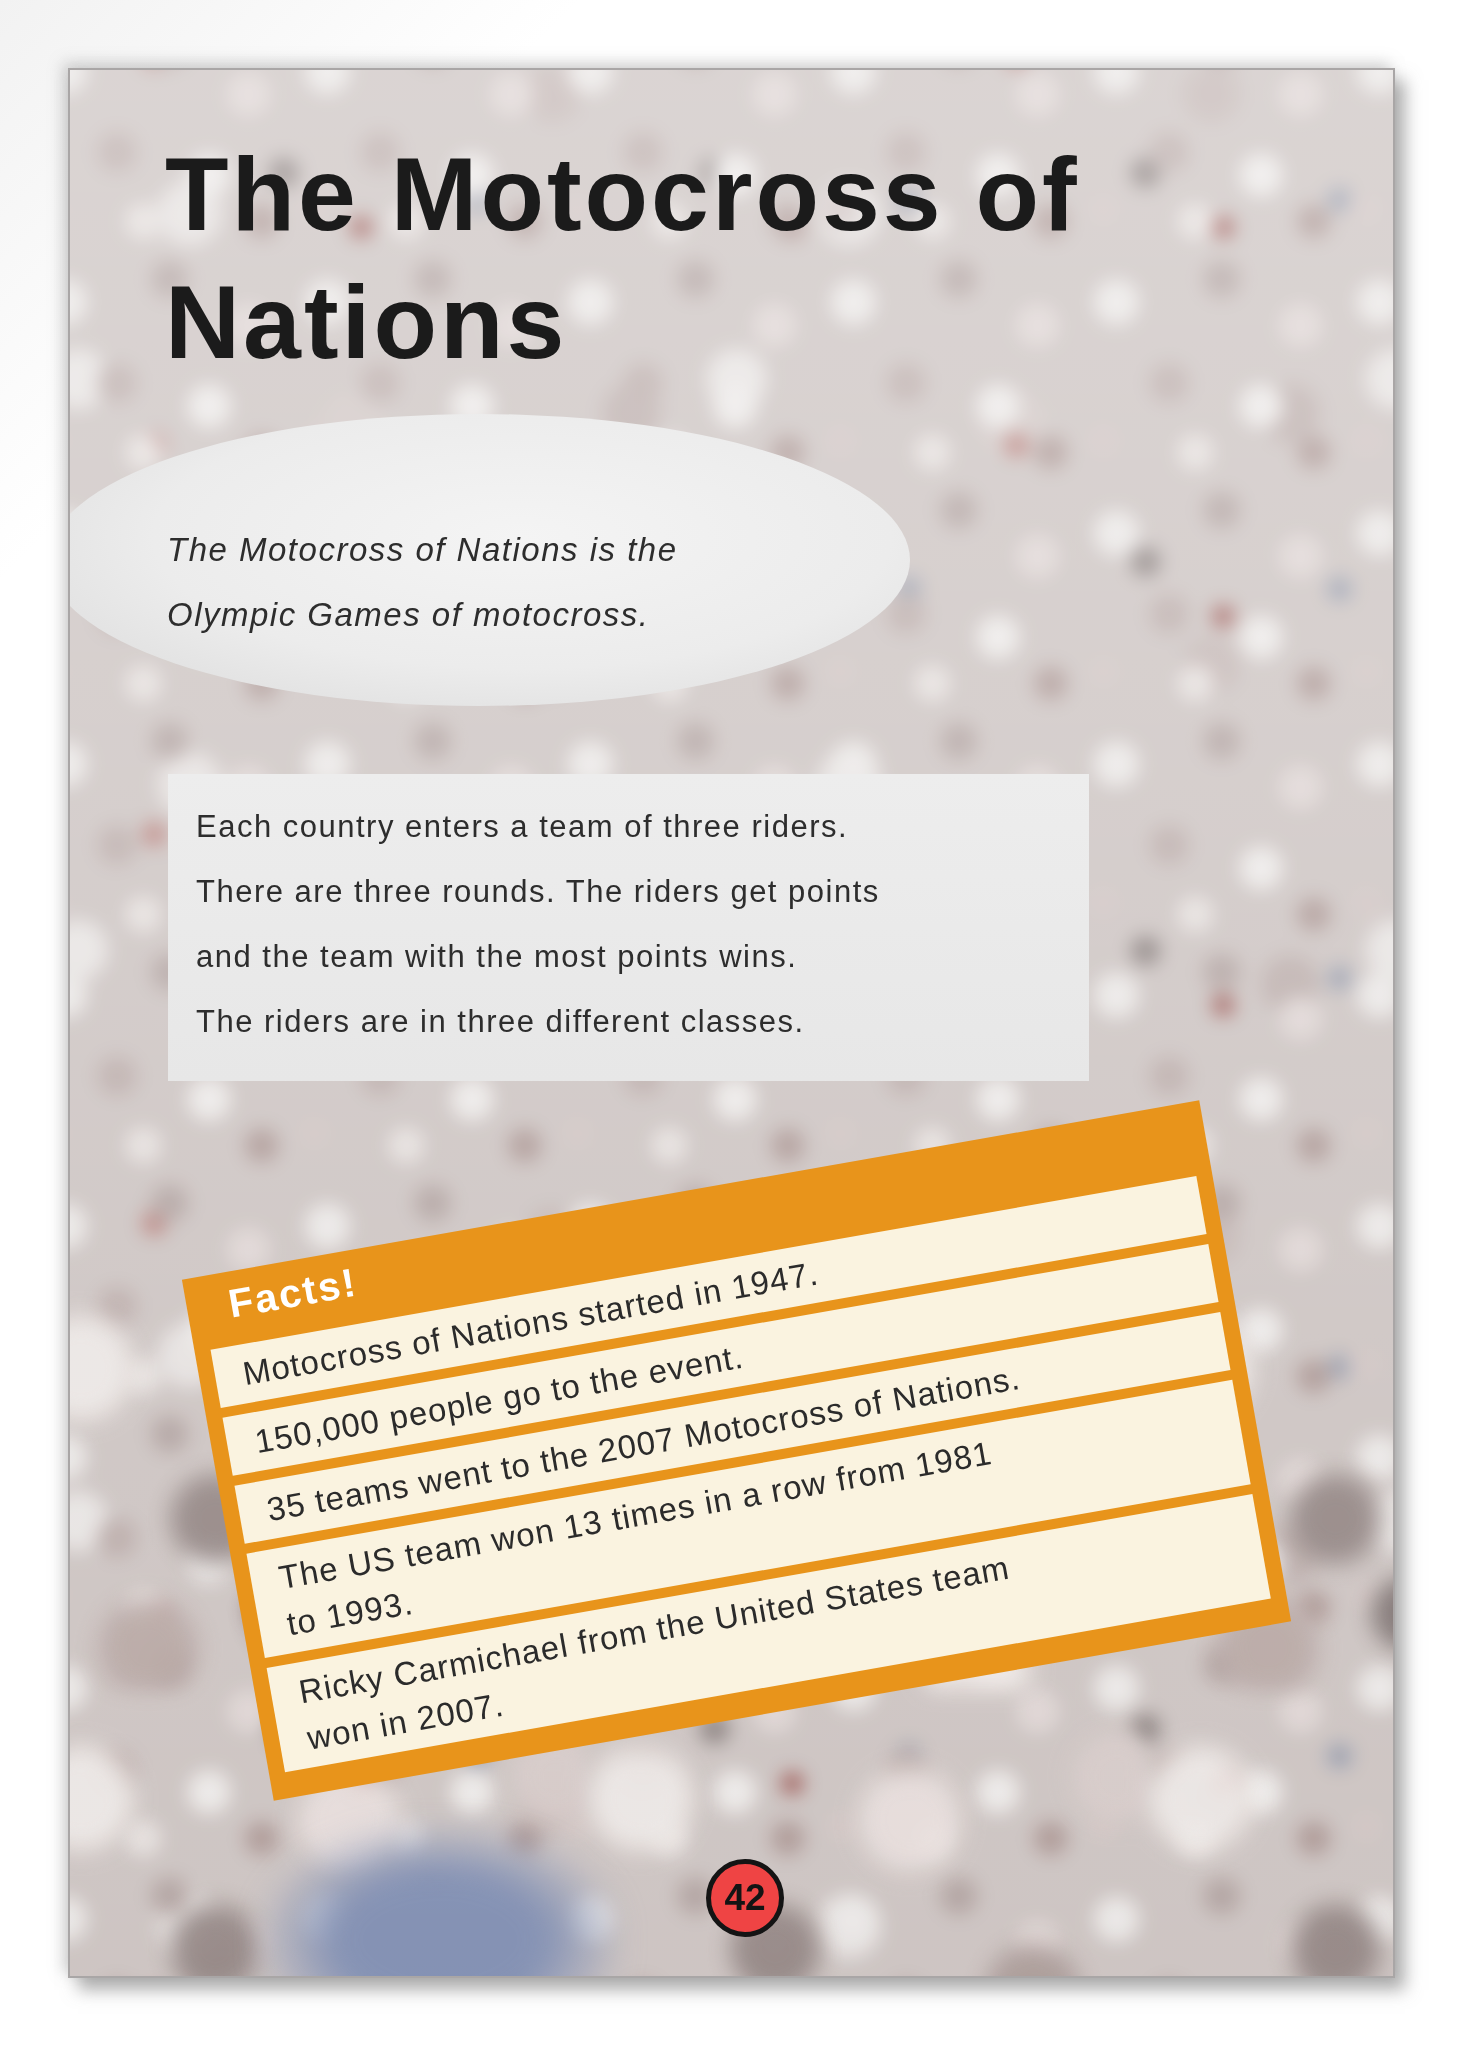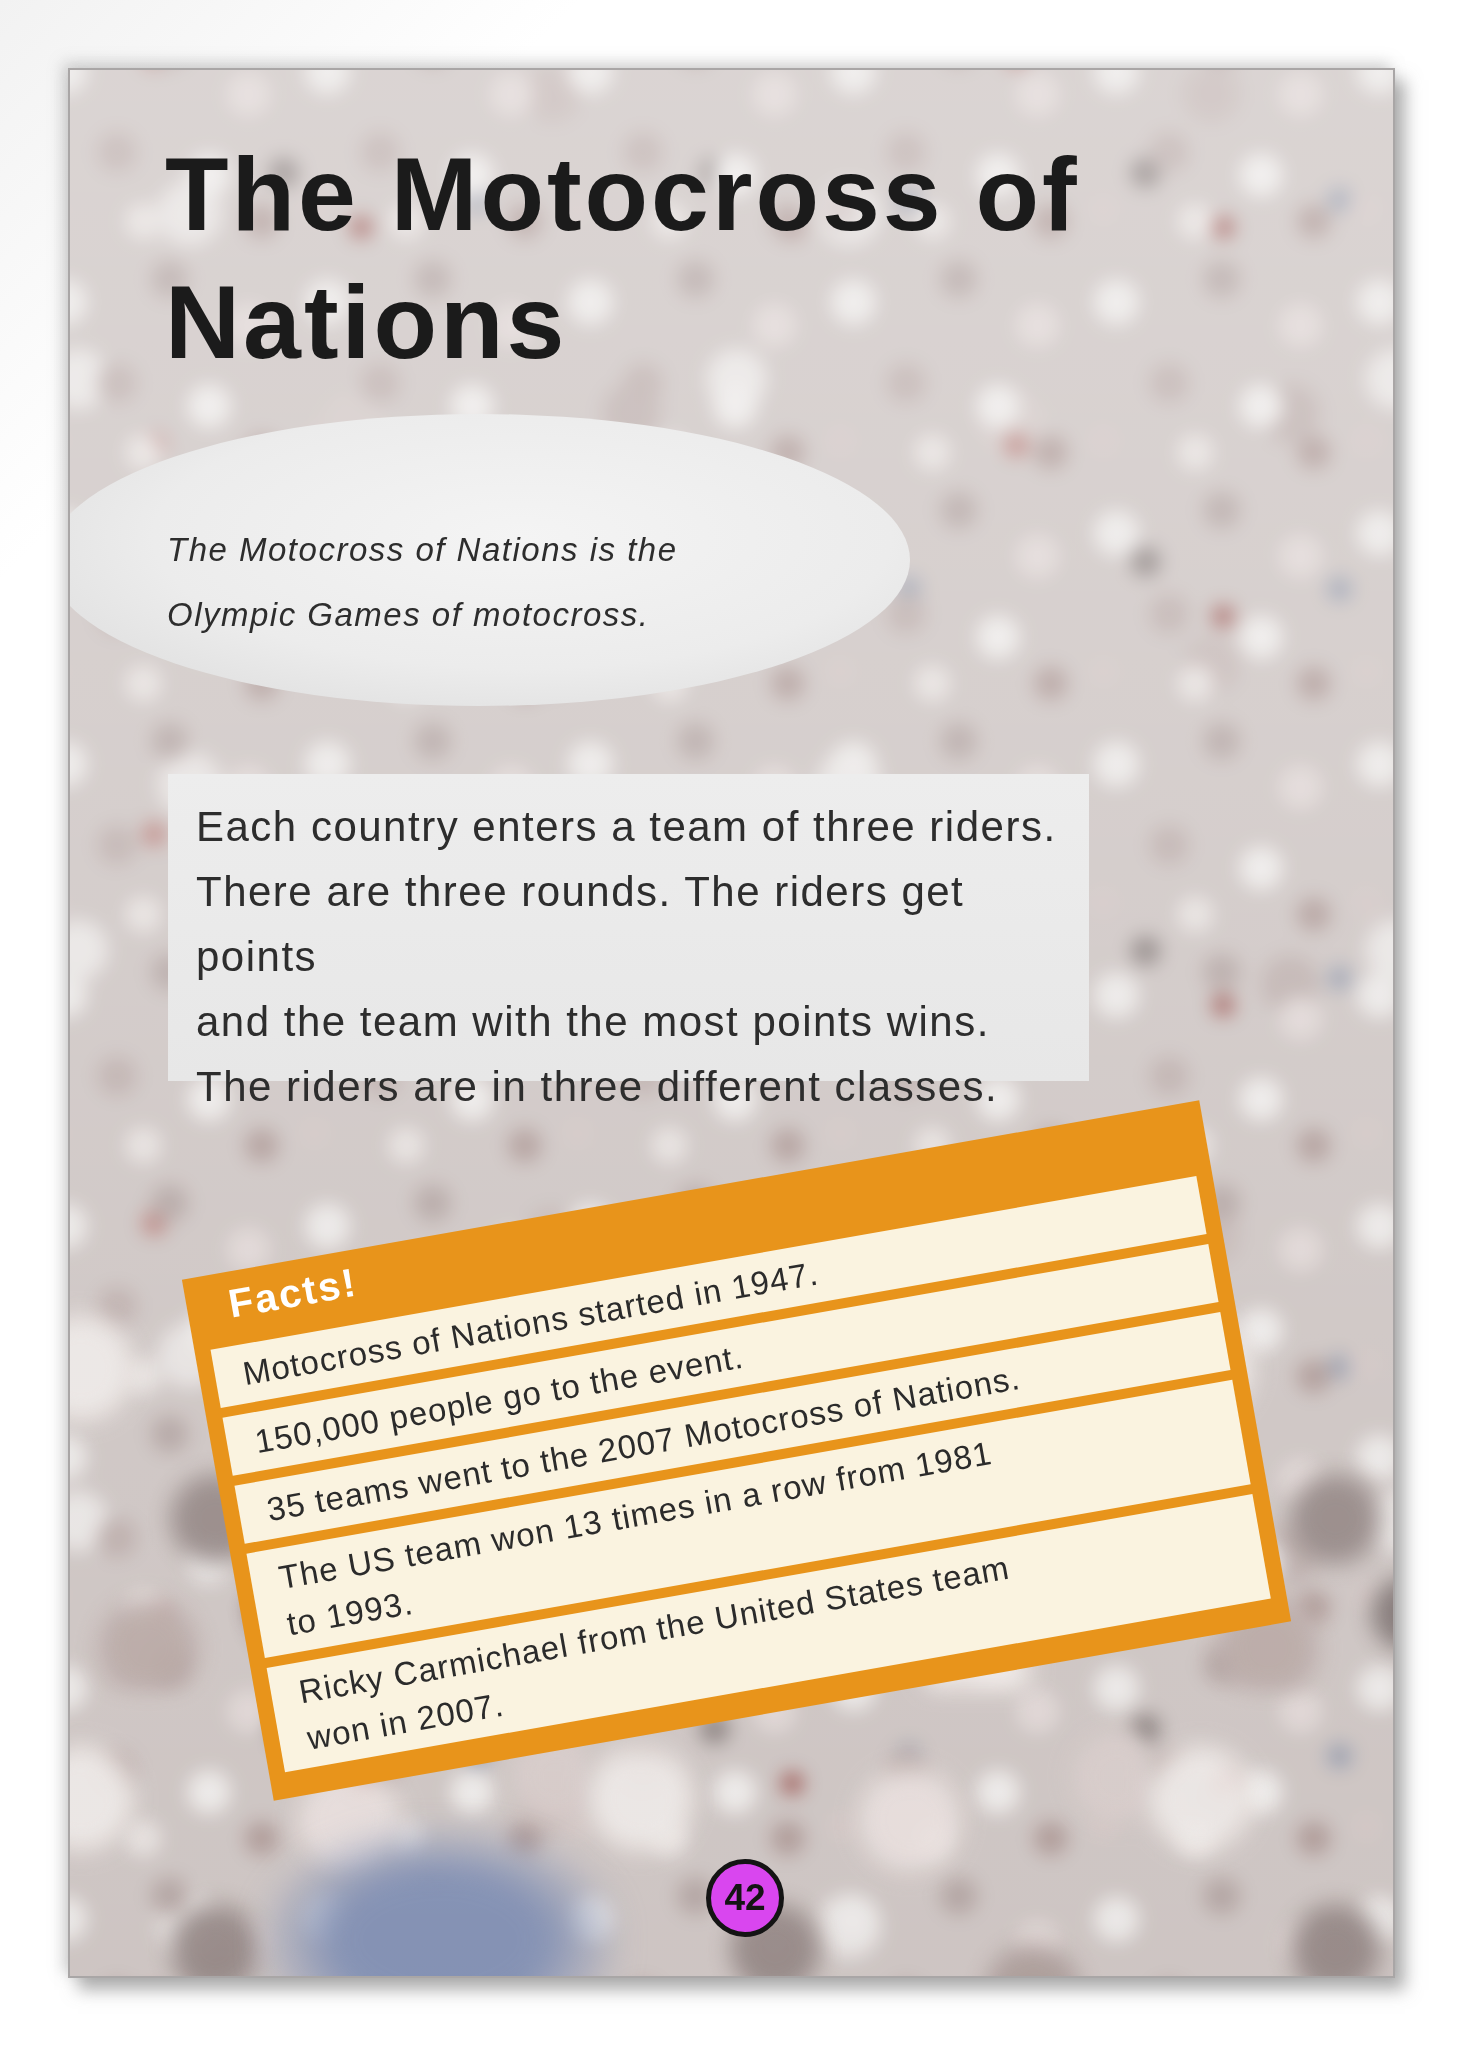--- a/index.html
+++ b/index.html
@@ -90,21 +90,21 @@
     color:#2d2d2d;white-space:pre-line;font-style:italic;
   }
   
   .text-block{
     position:absolute;left:98px;top:704px;width:921px;height:307px;
     background:linear-gradient(180deg,#ededed 0%,#e7e7e7 100%);
     box-sizing:border-box;
     padding:20px 28px;
   }
   .text-block p{
-    margin:0;font-size:42px;line-height:65px;letter-spacing:1.5px;
+    margin:0;font-size:31px;line-height:65px;letter-spacing:1.5px;
     color:#2d2d2d;white-space:pre-line;
   }
   
   .facts{
     position:absolute;left:150px;top:1116px;width:1033px;height:529px;
     transform:rotate(-10deg);
     background:var(--orange);
     box-sizing:border-box;
     padding:0 16px 20px 16px;
   }
@@ -116,21 +116,21 @@
   .facts-row{
     margin-top:10px;
     background:var(--cream);
     padding:6px 16px 6px 28px;
     font-size:33px;line-height:47px;letter-spacing:1px;
     color:#2b2b2b;white-space:pre-line;
   }
   
   .page-num{
     position:absolute;left:636px;top:1789px;width:78px;height:78px;
-    background:#d946ef;border:5px solid #141414;border-radius:50%;
+    background:#ef4444;border:5px solid #141414;border-radius:50%;
     box-sizing:border-box;
     display:flex;align-items:center;justify-content:center;
     font-size:37px;font-weight:700;color:#141414;
   }
 </style>
 </head>
 <body>
 
 <div id="canvas">
   <div class="page">

